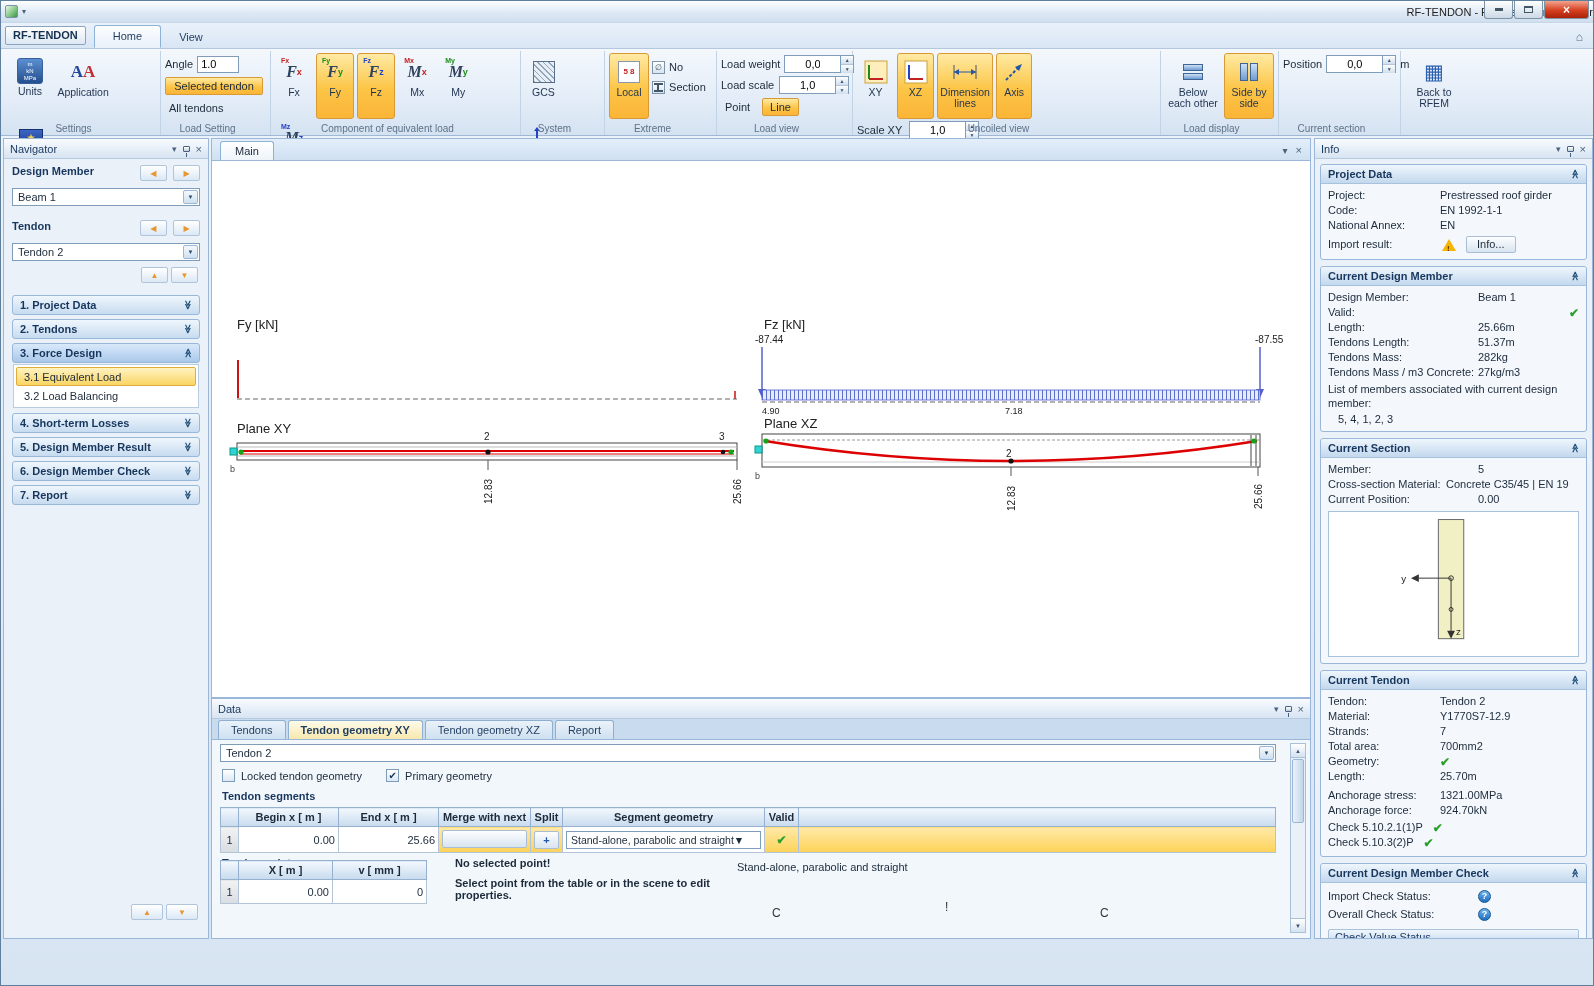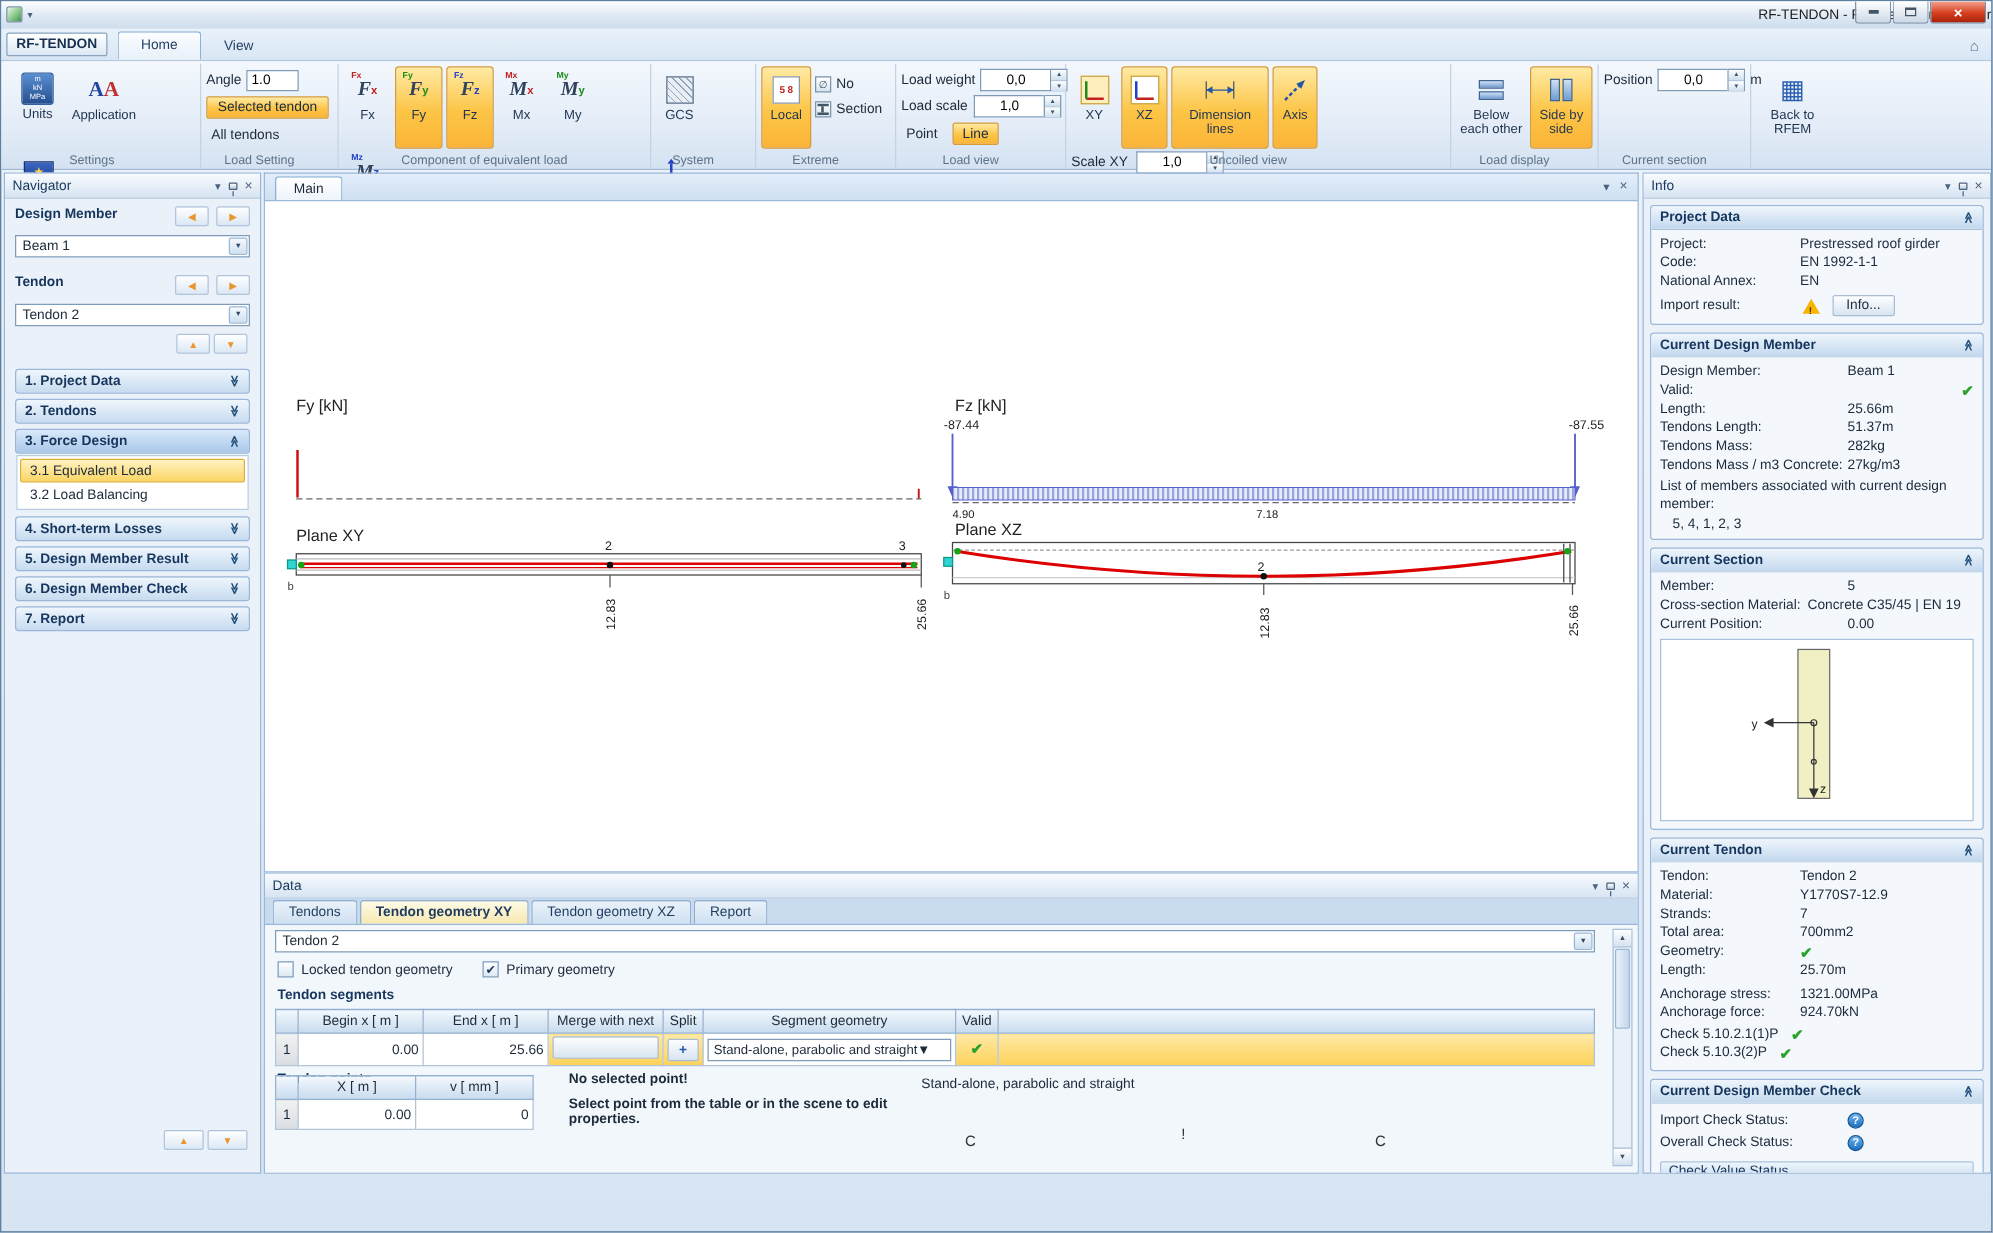--- a/index.html
+++ b/index.html
@@ -106,21 +106,21 @@
 .dtabs{height:21px;background:#c9dbee;display:flex;align-items:flex-end;padding:0 6px;border-bottom:1px solid #9ab6d8;flex-shrink:0}
 .dtab{height:19px;padding:3px 12px;border:1px solid #8fafd0;border-bottom:none;border-radius:3px 3px 0 0;background:linear-gradient(#eaf2fa,#cfe0f1);margin-right:2px;color:#1f3c5f}
 .dtab.active{background:linear-gradient(#fefbe9,#f7e8ae);font-weight:bold}
 .dcontent{position:relative;flex:1;background:#f2f7fc}
 .big-combo{position:absolute;left:8px;top:4px;width:1056px}
 .chk-row{position:absolute;left:10px;top:29px;display:flex;align-items:center;gap:6px}
 .chk{width:13px;height:13px;border:1px solid #7f9db9;background:linear-gradient(#ffffff,#dce8f4);display:inline-flex;align-items:center;justify-content:center;font-size:10px;color:#17365d}
 .chk-lbl{margin-right:18px}
 .tbl-label{position:absolute;left:10px;font-weight:bold;color:#17365d}
 table{border-collapse:collapse;table-layout:fixed}
-th{height:19px;background:linear-gradient(#f3f8fd,#c7dbee);border:1px solid #95b1cf;font-weight:normal;padding:0 2px;overflow:hidden;white-space:nowrap}
+th{height:19px;background:linear-gradient(#f3f8fd,#c7dbee);border:1px solid #95b1cf;font-weight:bold;padding:0 2px;overflow:hidden;white-space:nowrap}
 td{border:1px solid #b3c4d6;padding:0 3px;overflow:hidden;white-space:nowrap}
 .seg-table{position:absolute;left:8px;top:67px;width:1056px}
 .seg-table td{height:26px;background:linear-gradient(#ffe9a8,#fcd258)}
 .seg-table td.white{background:#fff;text-align:right}
 .seg-table td.numcell,.pt-table td.numcell{background:linear-gradient(#f2f2f2,#d8dde2);text-align:center}
 .cellbtn{height:18px;border:1px solid #a9bdd4;border-radius:2px;background:linear-gradient(#fdfeff,#d8e4f0);display:inline-flex;align-items:center;justify-content:center;width:100%;color:#2457a5;font-weight:bold}
 .row-combo{height:18px;border:1px solid #7f9db9;background:#fff;display:flex;align-items:center;padding:0 1px 0 4px;font-size:10.5px}
 .pt-table{position:absolute;left:8px;top:120px;width:206px}
 .pt-table td{height:24px;background:#fff;text-align:right}
 .nosel{position:absolute;left:243px;top:117px;width:265px;font-weight:bold}
@@ -363,21 +363,21 @@
       <div class="rbtn sel" style="width:37px">
         <span class="ricon">
           <svg width="24" height="24">
               <rect x="1" y="1" width="22" height="22" fill="#ffffff" stroke="#caa23c"></rect>
               <line x1="5" y1="19" x2="19" y2="19" stroke="#c22121" stroke-width="2"></line>
               <line x1="5" y1="19" x2="5" y2="5" stroke="#2441c7" stroke-width="2"></line>
             </svg>
         </span>
         <span class="rlabel">XZ</span>
       </div>
-      <div class="rbtn sel" style="width:78px">
+      <div class="rbtn sel" style="width:56px">
         <span class="ricon">
           <svg width="26" height="18">
               <line x1="2" y1="2" x2="2" y2="16" stroke="#456"></line>
               <line x1="24" y1="2" x2="24" y2="16" stroke="#456"></line>
               <line x1="2" y1="9" x2="24" y2="9" stroke="#2457a5"></line>
               <polygon points="2,9 7,6 7,12" fill="#2457a5"></polygon>
               <polygon points="24,9 19,6 19,12" fill="#2457a5"></polygon>
             </svg>
         </span>
         <span class="rlabel">Dimension lines</span>

